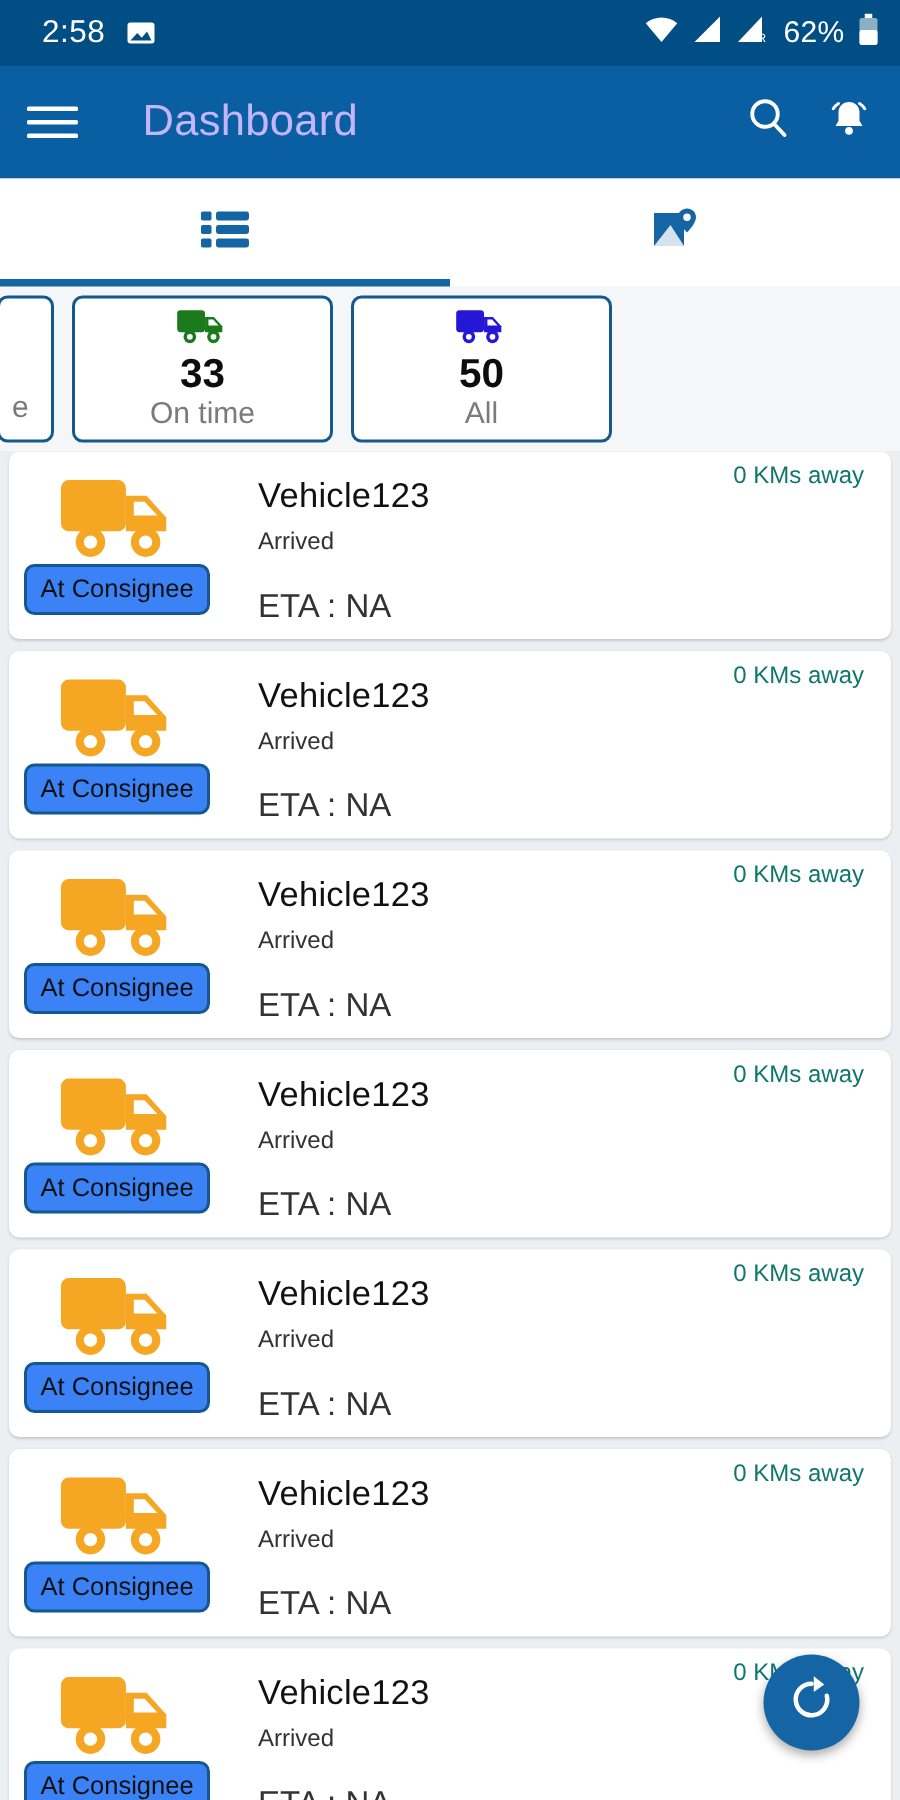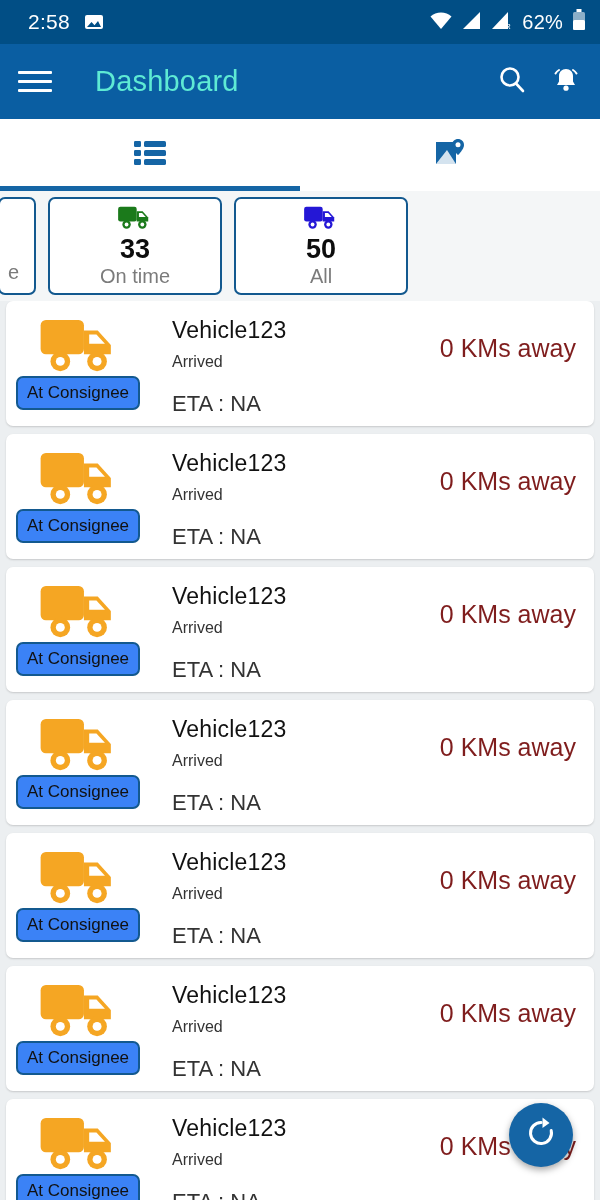--- a/index.html
+++ b/index.html
@@ -16,21 +16,21 @@
     padding:0 14px; color:#fff;
   }
   .sb-time { font-size:21px; letter-spacing:.3px; margin-left:14px; }
   .sb-shot { margin-left:14px; display:flex; align-items:center; }
   .sb-right { margin-left:auto; display:flex; align-items:center; gap:9px; }
   .sb-batt-txt { font-size:20px; letter-spacing:.2px; }
 
   
   .appbar {
     height:75px; background:#0a5ea2; display:flex; align-items:center;
-    padding:0 18px; color:#5eead4; position:relative;
+    padding:0 18px; color:#c4b5fd; position:relative;
   }
   .hamburger { width:34px; display:flex; flex-direction:column; gap:6px; cursor:pointer; }
   .hamburger span { display:block; height:3px; background:#fff; border-radius:1px; }
   .appbar-title { font-size:29px; margin-left:43px; letter-spacing:.2px; font-weight:400; }
   .appbar-actions { margin-left:auto; display:flex; align-items:center; gap:22px; }
 
   
   .tabbar { height:72px; background:#fff; display:flex; position:relative; }
   .tab { flex:1; display:flex; align-items:center; justify-content:center; cursor:pointer; }
   .tab-indicator {
@@ -64,21 +64,21 @@
   .card-truck { position:absolute; left:32px; top:15px; }
   .badge {
     position:absolute; left:10px; top:75px; border:2px solid #13598f;
     border-radius:7px; background:#3b82f6; padding:5px 9px;
     font-size:17px; font-weight:normal; color:#111; white-space:nowrap;
   }
   .card-mid { position:absolute; left:166px; top:16px; }
   .veh-name { font-size:23px; font-weight:normal; color:#111; letter-spacing:.2px; }
   .veh-status { font-size:16px; color:#333; margin-top:9px; font-weight:400; }
   .veh-eta { font-size:22px; color:#333; margin-top:20px; font-weight:400; }
-  .card-right { position:absolute; right:18px; top:33px; font-size:25px; color:#7f1d1d; }
+  .card-right { position:absolute; right:18px; top:8px; font-size:16px; color:#0f766e; }
 
   
   .fab {
     position:absolute; right:27px; bottom:33px; width:64px; height:64px;
     border-radius:50%; background:#1565a5; display:flex; align-items:center;
     justify-content:center; box-shadow:0 3px 7px rgba(0,0,0,.35); cursor:pointer; z-index:20;
   }
 </style>
 </head>
 <body>

